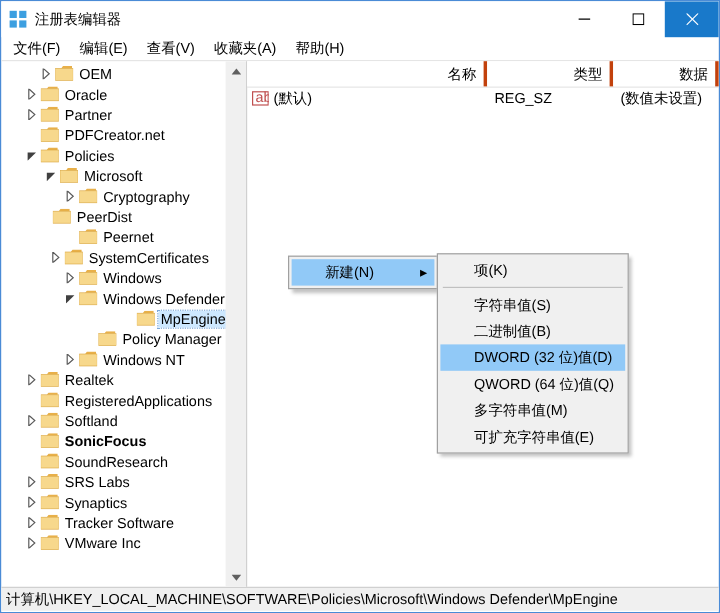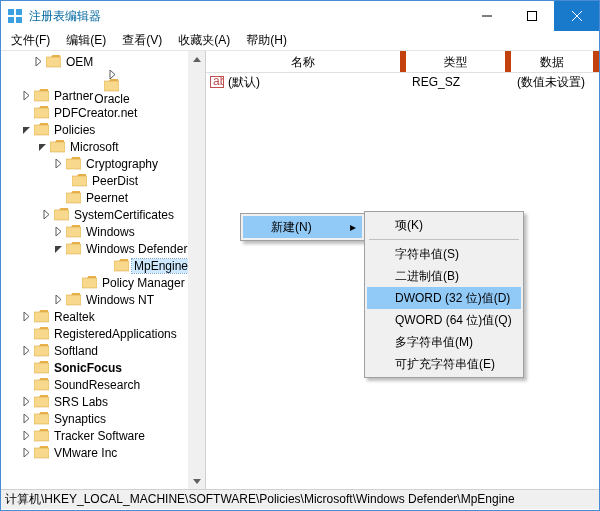--- a/index.html
+++ b/index.html
@@ -1,38 +1,38 @@
 <!DOCTYPE html>
 <html><head>
 <meta charset="utf-8">
 <style>
 * { margin: 0; padding: 0; box-sizing: border-box; font-family: "Microsoft YaHei", "Segoe UI", Tahoma, sans-serif; font-size: 12px; }
 body { width: 600px; height: 511px; background: #fff; overflow: hidden; border: 1px solid #4a8bd6; }
 .titlebar { height: 30px; background: #fff; display: flex; align-items: center; padding-left: 6px; }
 .titlebar-icon { width: 16px; height: 16px; margin-right: 6px; display: flex; align-items: center; justify-content: center; }
 .titlebar-icon svg { width: 16px; height: 16px; }
-.titlebar-title { flex: 1; color: #0369a1; }
+.titlebar-title { flex: 1; color: #000000; }
 .winbtns { display: flex; height: 100%; }
 .winbtn { width: 45px; height: 100%; display: flex; align-items: center; justify-content: center; cursor: pointer; }
 .winbtn svg { width: 10px; height: 10px; }
 .menubar { height: 20px; display: flex; align-items: center; padding: 0 4px; gap: 4px; border-bottom: 1px solid #e5e5e5;}
 .menubar span { padding: 2px 6px; cursor: default; }
 .workarea { display: flex; height: 438px; }
 .tree { width: 205px; border-right: 1px solid #d0d0d0; overflow: hidden; padding-top: 2px; position: relative; }
 .tree-inner { position: relative; }
 .node { display: flex; align-items: center; height: 17px; white-space: nowrap; cursor: default; }
 .tw { width: 14px; height: 14px; display: flex; align-items: center; justify-content: center; color:#5b5b5b; }
 .tw svg { width: 9px; height: 9px; }
 .folder { margin: 0 3px 0 1px; display:flex; align-items:center;}
 .folder svg { width: 15px; height: 13px; }
 .label { padding: 0 2px; }
 .label.sel { background: #cde8ff; outline: 1px dotted #7aa7d8; }
 .listpane { flex: 1; display: flex; flex-direction: column; position: relative; }
 .cols { display: flex; height: 22px; border-bottom: 1px solid #e0e0e0;}
-.colh { border-right: 6px solid #c2410c; padding: 3px 6px; text-align: center; background:#fff;}
+.colh { border-right: 3px solid #c2410c; padding: 3px 6px; text-align: right; background:#fff;}
 .col-name { width: 200px; }
 .col-type { width: 105px; }
 .col-data { flex: 1; }
 .row { display: flex; height: 18px; align-items: center; }
 .row .c1 { width: 200px; padding-left: 4px; display:flex; align-items:center; gap:4px;}
 .row .c2 { width: 105px; padding-left: 6px;}
 .row .c3 { flex: 1; padding-left: 6px;}
 .vicon { width:14px; height:14px; display:flex; align-items:center; justify-content:center;}
 .vicon svg{width:14px;height:14px;}
 .statusbar { height: 20px; border-top: 1px solid #d0d0d0; display: flex; align-items: center; padding: 0 4px; font-size: 12px; background:#f0f0f0;}
@@ -100,21 +100,21 @@
             </svg>
           </span>
           <span class="folder">
             <svg viewBox="0 0 15 13">
               <path d="M0 2 L5 2 L6.5 0 L14 0 L14 2 L0 2 Z" fill="#e8b04a"></path>
               <rect x="0" y="2" width="15" height="10" fill="#f7d88c" stroke="#d9a43a" stroke-width="0.5"></rect>
             </svg>
           </span>
           <span class="label">OEM</span>
         </div>
-        <div class="node" style="padding-left: 18px; flex-direction: column;">
+        <div class="node" style="padding-left: 18px;">
           <span class="tw">
             <svg viewBox="0 0 9 9">
               <path d="M2 0 L7 4.5 L2 9 Z" fill="none" stroke="#5b5b5b" stroke-width="1"></path>
             </svg>
           </span>
           <span class="folder">
             <svg viewBox="0 0 15 13">
               <path d="M0 2 L5 2 L6.5 0 L14 0 L14 2 L0 2 Z" fill="#e8b04a"></path>
               <rect x="0" y="2" width="15" height="10" fill="#f7d88c" stroke="#d9a43a" stroke-width="0.5"></rect>
             </svg>
@@ -180,21 +180,21 @@
             </svg>
           </span>
           <span class="folder">
             <svg viewBox="0 0 15 13">
               <path d="M0 2 L5 2 L6.5 0 L14 0 L14 2 L0 2 Z" fill="#e8b04a"></path>
               <rect x="0" y="2" width="15" height="10" fill="#f7d88c" stroke="#d9a43a" stroke-width="0.5"></rect>
             </svg>
           </span>
           <span class="label">Cryptography</span>
         </div>
-        <div class="node" style="padding-left: 56px;">
+        <div class="node" style="padding-left: 28px;">
           <span class="tw"></span>
           <span class="folder">
             <svg viewBox="0 0 15 13">
               <path d="M0 2 L5 2 L6.5 0 L14 0 L14 2 L0 2 Z" fill="#e8b04a"></path>
               <rect x="0" y="2" width="15" height="10" fill="#f7d88c" stroke="#d9a43a" stroke-width="0.5"></rect>
             </svg>
           </span>
           <span class="label">PeerDist</span>
         </div>
         <div class="node" style="padding-left: 50px;">

